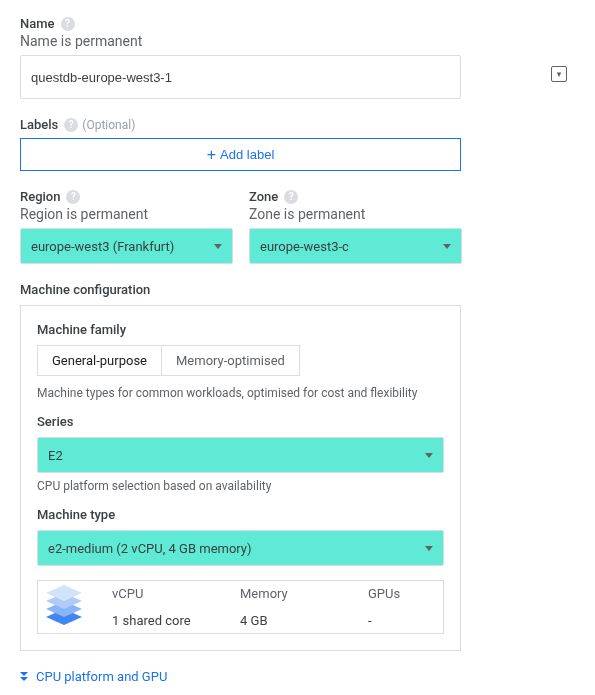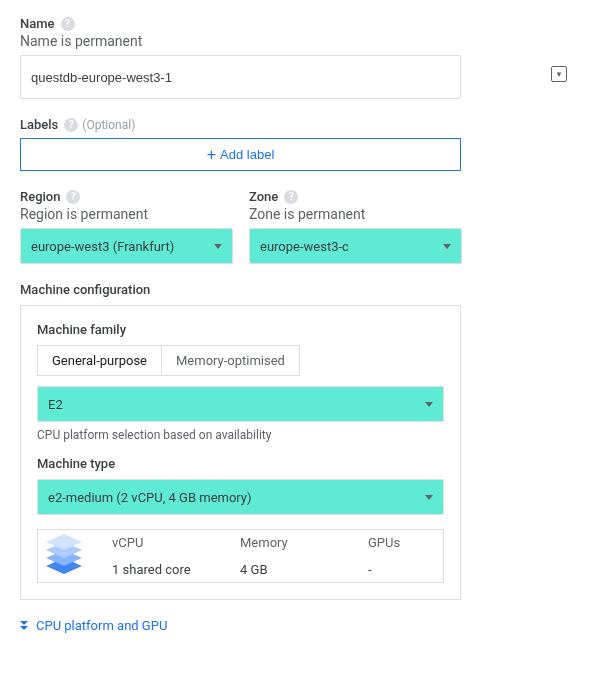--- a/index.html
+++ b/index.html
@@ -236,21 +236,23 @@
 </div>
 
 <div>
   <div class="section-title">Machine configuration</div>
   <div class="config-box">
     <div class="sub-label">Machine family</div>
     <div class="tabs">
       <div class="tab active">General-purpose</div>
       <div class="tab">Memory-optimised</div>
     </div>
-
+    <div class="desc">Machine types for common workloads, optimised for cost and flexibility</div>
+
+    <div class="sub-label">Series</div>
     <div class="select select-wide">
       <span>E2</span>
       <span class="chevron"></span>
     </div>
     <div class="helper">CPU platform selection based on availability</div>
 
     <div class="sub-label" style="margin-top:14px">Machine type</div>
     <div class="select select-wide">
       <span>e2-medium (2 vCPU, 4 GB memory)</span>
       <span class="chevron"></span>

